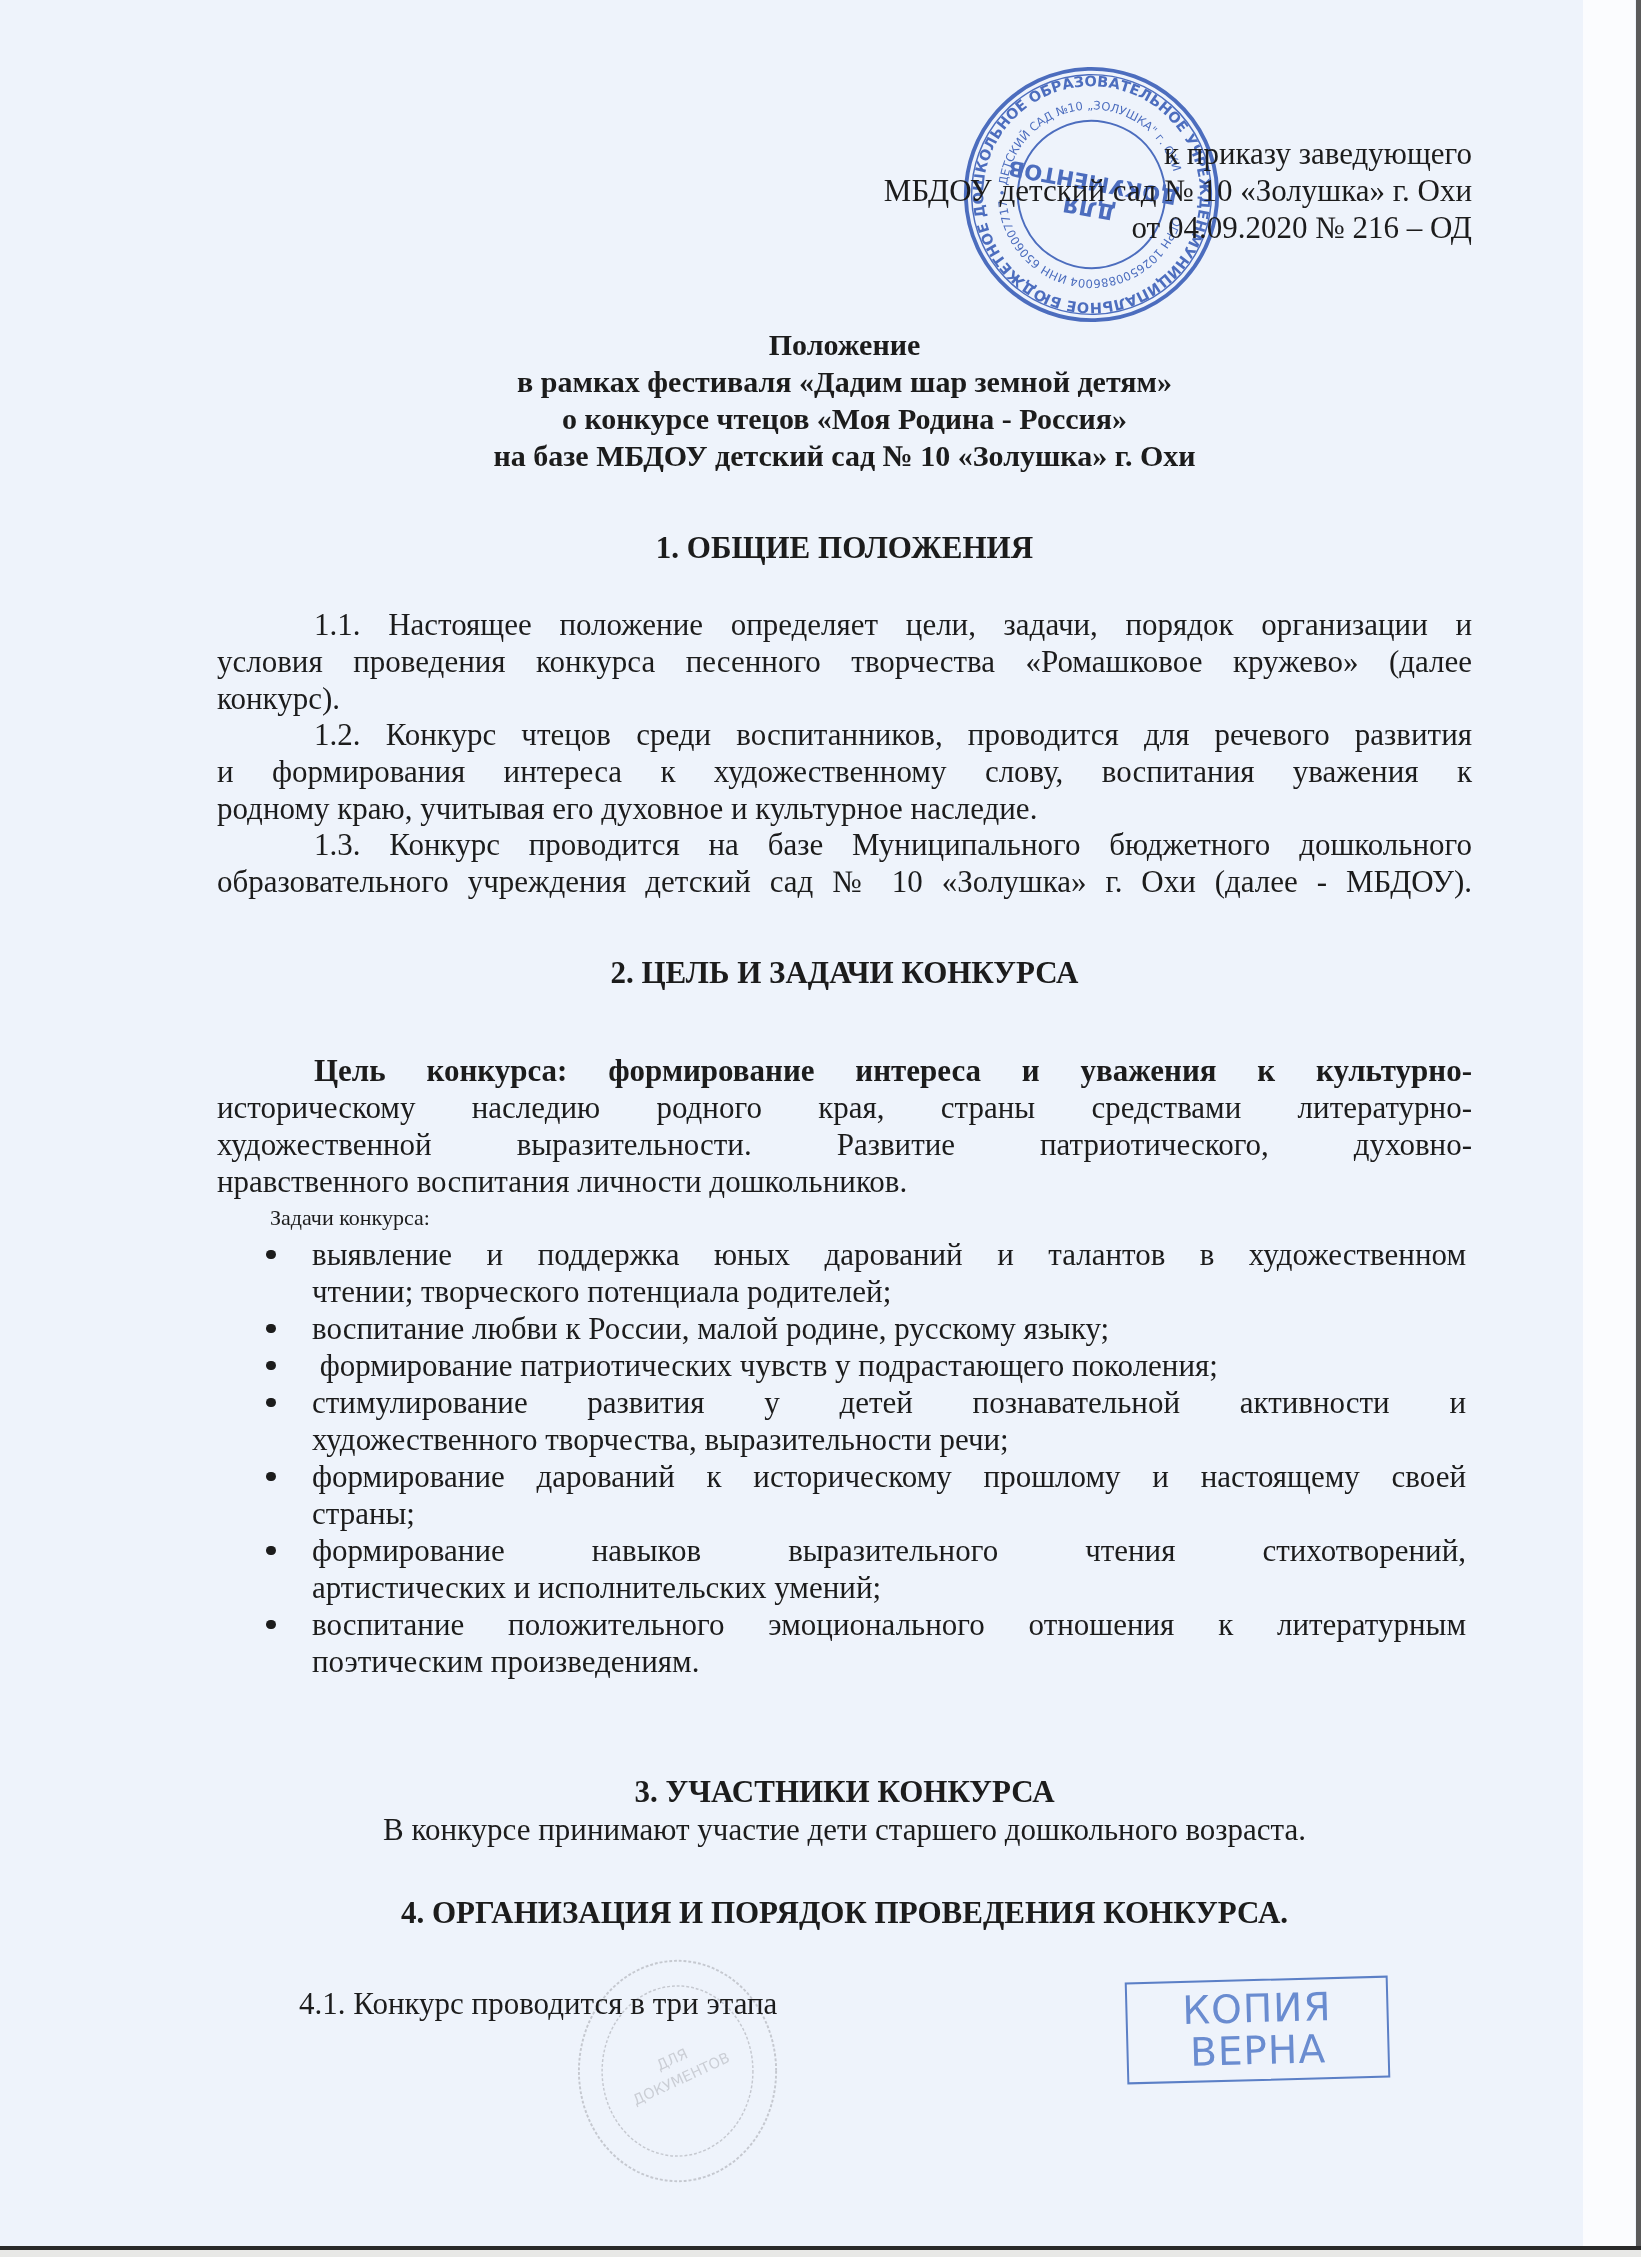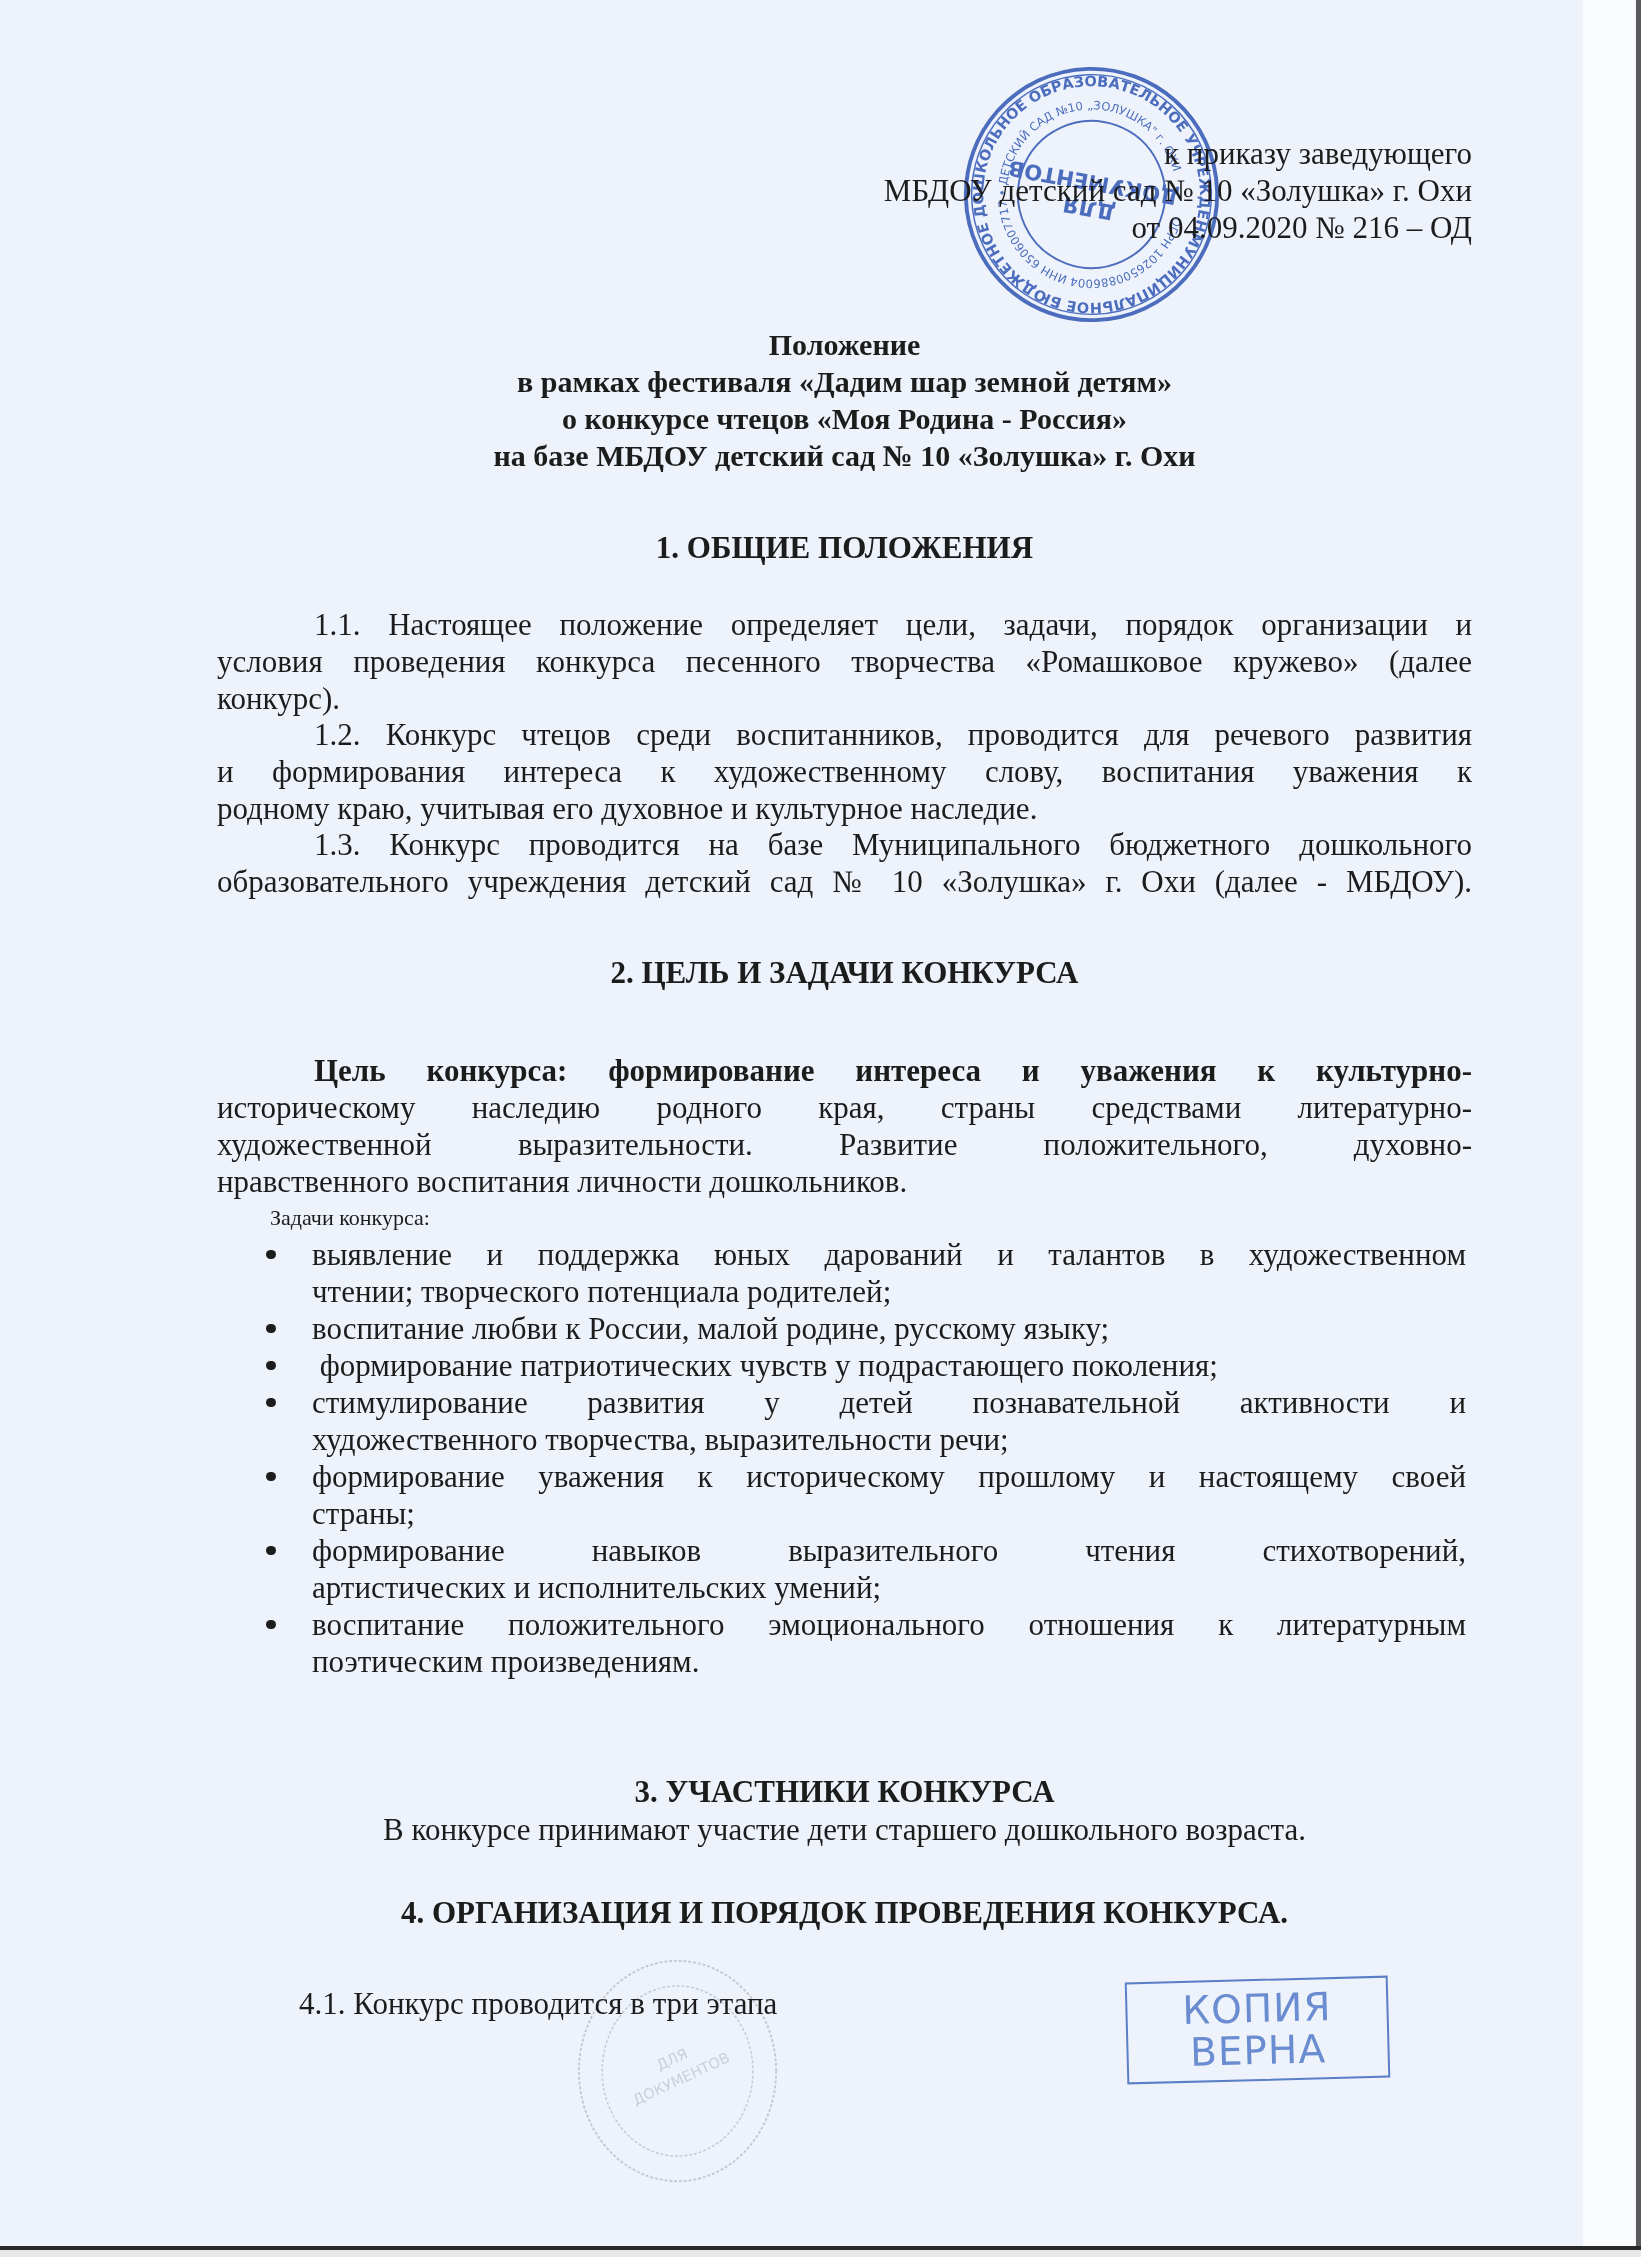--- a/index.html
+++ b/index.html
@@ -115,21 +115,21 @@
 <div class="para" style="top:826px;">
   <span class="justify-line" style="padding-left:97px;">1.3. Конкурс проводится на базе Муниципального бюджетного дошкольного</span>
   <span class="justify-line">образовательного учреждения детский сад № 10 «Золушка» г. Охи (далее - МБДОУ).</span>
 </div>
 
 <div class="section-heading" style="top:954px;">2. ЦЕЛЬ И ЗАДАЧИ КОНКУРСА</div>
 
 <div class="para" style="top:1052px;">
   <span class="justify-line" style="padding-left:97px;font-weight:bold;">Цель конкурса: формирование интереса и уважения к культурно-</span>
   <span class="justify-line">историческому наследию родного края, страны средствами литературно-</span>
-  <span class="justify-line">художественной выразительности. Развитие положительного, духовно-</span>
+  <span class="justify-line">художественной выразительности. Развитие патриотического, духовно-</span>
   <span class="left-line">нравственного воспитания личности дошкольников.</span>
 </div>
 
 <div class="tasks-label" style="top:1199px;">Задачи конкурса:</div>
 
 <ul class="bullets" style="top:1236px;">
   <li>
     <span class="bullet-dot"></span>
     <span class="justify-line">выявление и поддержка юных дарований и талантов в художественном</span>
     <span class="left-line">чтении; творческого потенциала родителей;</span>
@@ -142,21 +142,21 @@
     <span class="bullet-dot"></span>
     <span class="left-line" style="white-space:pre;"> формирование патриотических чувств у подрастающего поколения;</span>
   </li>
   <li>
     <span class="bullet-dot"></span>
     <span class="justify-line">стимулирование развития у детей познавательной активности и</span>
     <span class="left-line">художественного творчества, выразительности речи;</span>
   </li>
   <li>
     <span class="bullet-dot"></span>
-    <span class="justify-line">формирование уважения к историческому прошлому и настоящему своей</span>
+    <span class="justify-line">формирование дарований к историческому прошлому и настоящему своей</span>
     <span class="left-line">страны;</span>
   </li>
   <li>
     <span class="bullet-dot"></span>
     <span class="justify-line">формирование навыков выразительного чтения стихотворений,</span>
     <span class="left-line">артистических и исполнительских умений;</span>
   </li>
   <li>
     <span class="bullet-dot"></span>
     <span class="justify-line">воспитание положительного эмоционального отношения к литературным</span>

